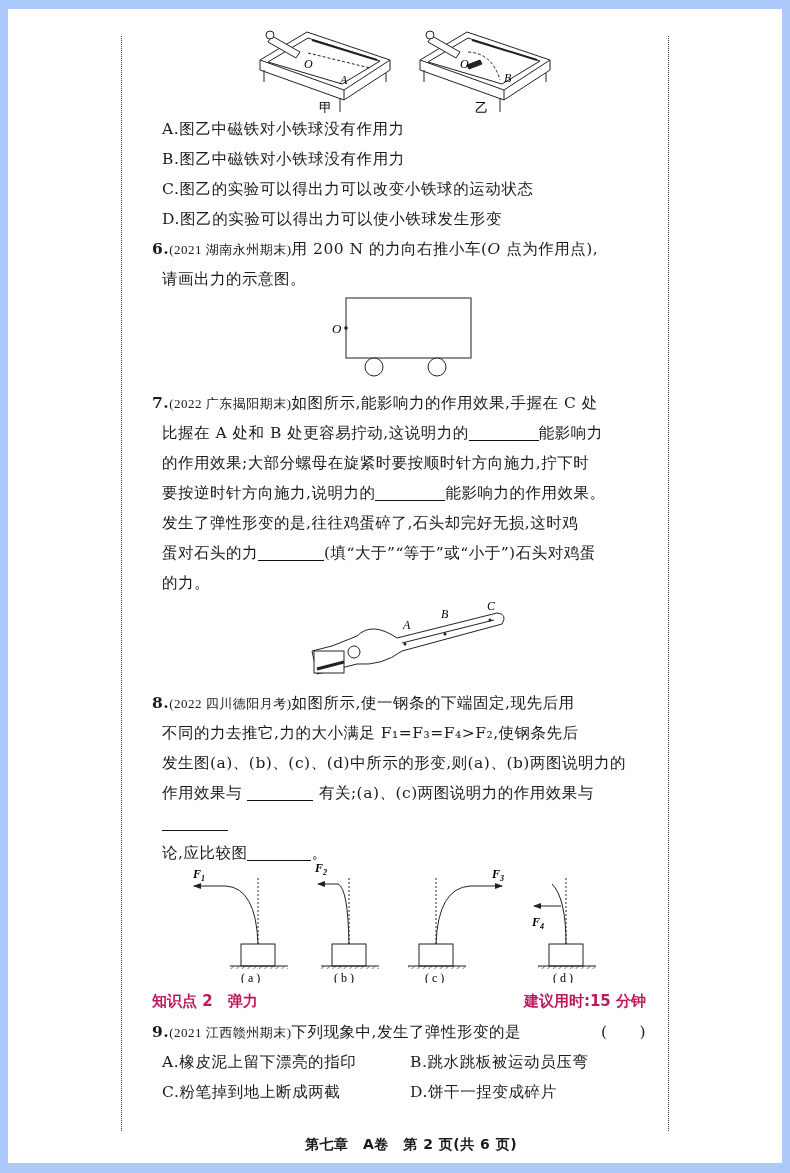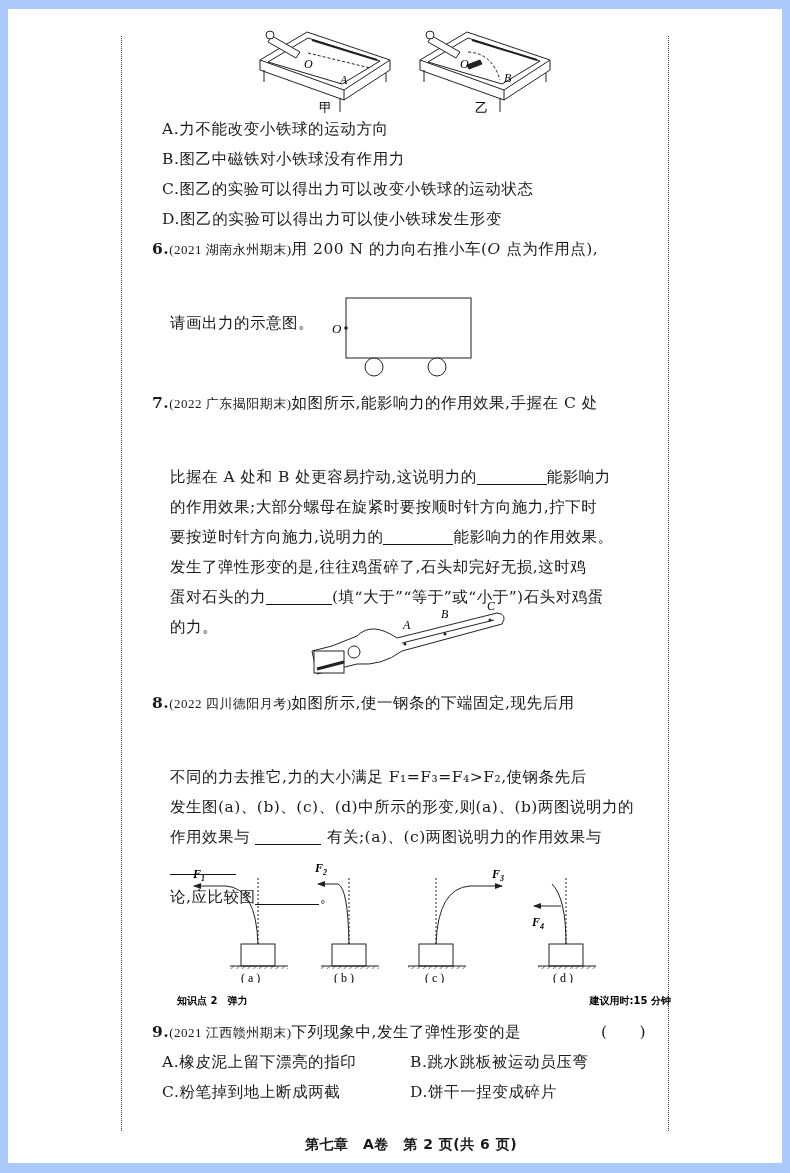--- a/index.html
+++ b/index.html
@@ -23,28 +23,28 @@
   .margin-right { left: 660px; }
   .content {
     position: absolute; left: 152px; top: 0; width: 494px;
     font-size: 15.5px; line-height: 30.5px;
   }
   .abs { position: absolute; }
   .opt { position: absolute; left: 10px; white-space: nowrap; letter-spacing: 0.6px; }
   .qline { position: absolute; left: 0; white-space: nowrap; letter-spacing: 0.5px; }
   .qnum { font-weight: bold; }
   .src { font-family: Liberation Serif, serif; font-size: 13px; }
-  .indent { left: 18px; margin-top: 44px; }
+  .indent { left: 10px; }
   .blank { display: inline-block; border-bottom: 1px solid #111; height: 1em; vertical-align: -3px; }
   .ital { font-style: italic; }
   .section-bar {
     position: absolute; left: 0; width: 494px; top: 986px;
-    color: #000000; font-weight: bold;
-    font-family: "DejaVu Sans", sans-serif; font-size: 10px;
-    display: flex; justify-content: space-between; margin-left: 25px;
+    color: #be185d; font-weight: bold;
+    font-family: "DejaVu Sans", sans-serif; font-size: 15px;
+    display: flex; justify-content: space-between;
   }
   .footer {
     position: absolute; top: 1136px; left: 0; width: 790px; text-align: center;
     font-family: "DejaVu Sans", sans-serif; font-size: 14px; font-weight: bold;
     letter-spacing: 0.5px;
     padding-left: 16px;
   }
   svg text { font-family: "Liberation Serif", serif; }
 </style>
 </head>
@@ -93,21 +93,21 @@
       <polygon points="20,18 48,34 44,40 16,24" fill="#fff"></polygon>
       <circle cx="18" cy="17" r="4" fill="#fff"></circle>
       <path d="M 56 34 Q 80 35 88 62" stroke-dasharray="3,2"></path>
       <polygon points="55,47 68,42 70,46 57,51" fill="#222"></polygon>
     </g>
     <text x="208" y="50" font-size="12" font-style="italic">O</text>
     <text x="252" y="64" font-size="12" font-style="italic">B</text>
     <text x="223" y="94" font-size="13">乙</text>
   </svg>
 
-  <div class="opt" style="top:114px">A.力不能改变小铁球的运动方向</div>
+  <div class="opt" style="top:114px">A.图乙中磁铁对小铁球没有作用力</div>
   <div class="opt" style="top:144px">B.图乙中磁铁对小铁球没有作用力</div>
   <div class="opt" style="top:174px">C.图乙的实验可以得出力可以改变小铁球的运动状态</div>
   <div class="opt" style="top:204px">D.图乙的实验可以得出力可以使小铁球发生形变</div>
 
   <div class="qline" style="top:234px">
     <span class="qnum">6.</span><span class="src">(2021 湖南永州期末)</span><span>用 200 N 的力向右推小车(</span><span class="ital">O</span><span> 点为作用点),</span>
   </div>
   <div class="qline indent" style="top:264px">请画出力的示意图。</div>
 
   <svg class="abs" style="left:176px;top:293px" width="150" height="88">

